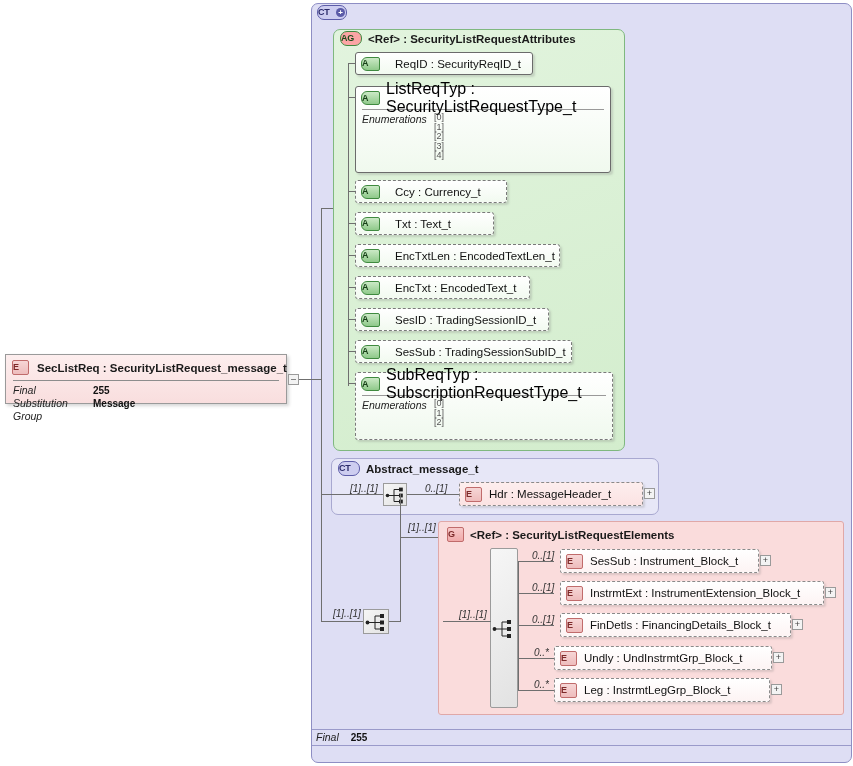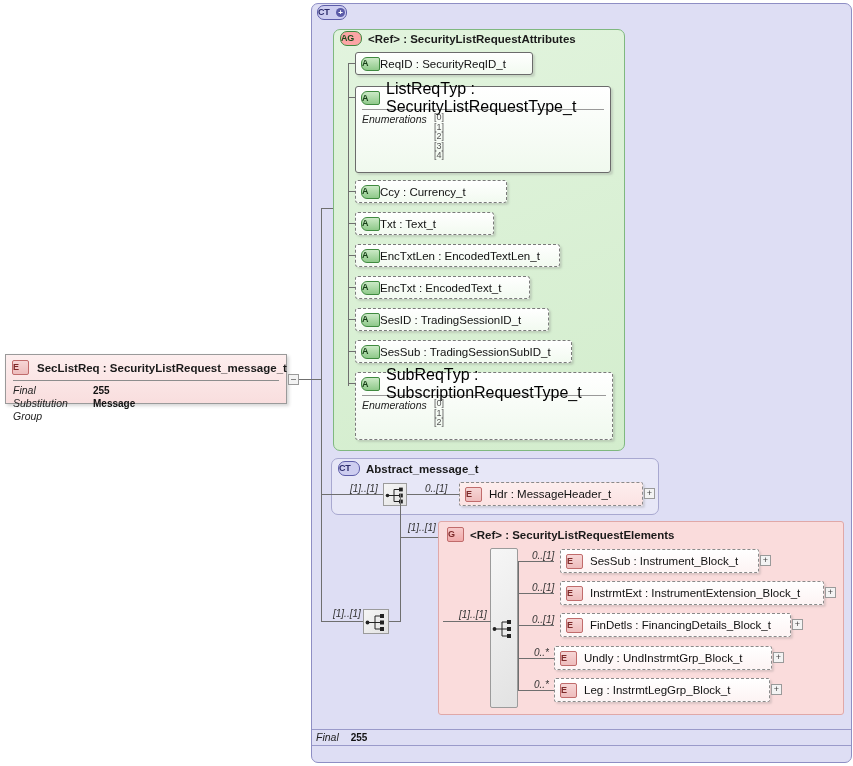--- a/index.html
+++ b/index.html
@@ -107,21 +107,21 @@
     position: absolute;
     height: 23px;
     border: 1px dashed #7a7a7a;
     border-radius: 3px;
     background: linear-gradient(180deg,#ffffff 0%,#f2faf0 100%);
     display: flex; align-items: center;
     padding-left: 5px;
     box-shadow: 2px 2px 2px rgba(120,120,120,0.25);
   }
   .attr.req { border-style: solid; border-color: #6b6b6b; }
-  .attr .nm { margin-left: 0; font-size: 11.5px; color: #111; }
+  .attr .nm { margin-left: 15px; font-size: 11.5px; color: #111; }
 
   .attrbox {
     position: absolute;
     border: 1px dashed #7a7a7a;
     border-radius: 3px;
     background: linear-gradient(180deg,#ffffff 0%,#f0f9ee 100%);
     box-shadow: 2px 2px 2px rgba(120,120,120,0.25);
   }
   .attrbox.solid { border-style: solid; border-color: #6b6b6b; }
   .attrbox .hdr {

